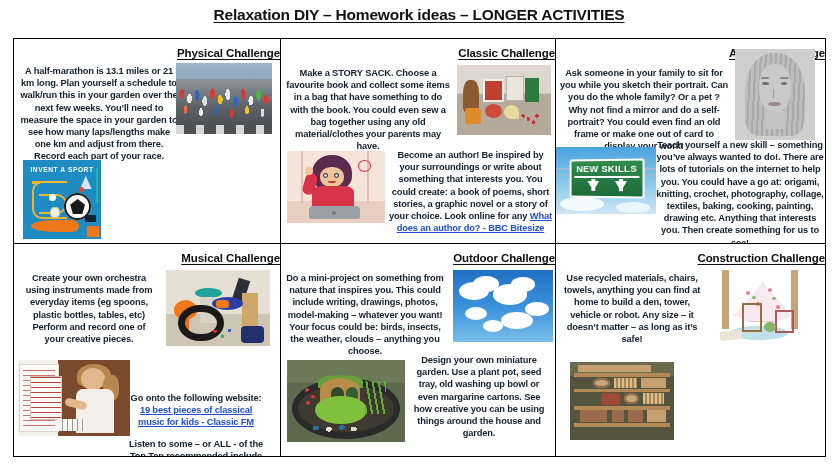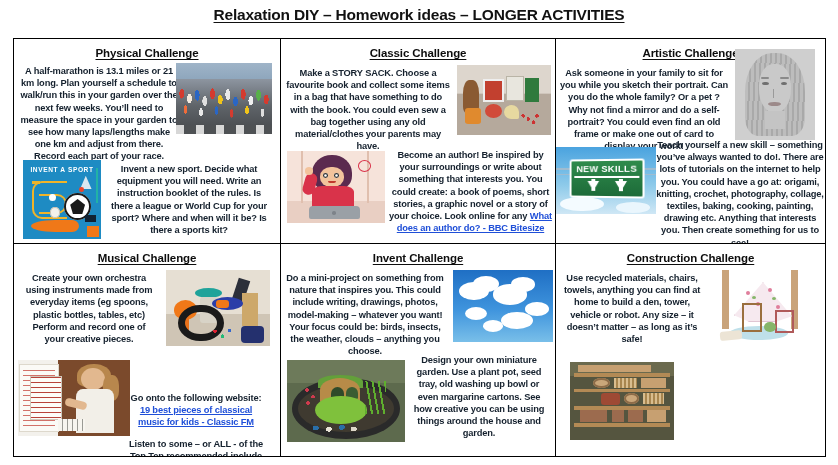--- a/index.html
+++ b/index.html
@@ -49,21 +49,21 @@
     box-sizing: border-box;
     border-right: 1.3px solid #000;
     border-bottom: 1.3px solid #000;
     overflow: hidden;
     padding: 0;
   }
   .cell.c3 { border-right: none; }
   .cell.r2 { border-bottom: none; }
 
   .cell-title {
-    text-align: center;
+    text-align: right;
     font-size: 11.5px;
     font-weight: bold;
     text-decoration: underline;
     text-underline-offset: 2px;
     color: #0d0d0d;
     margin-top: 8px;
     letter-spacing: -0.1px;
   }
   .body-txt {
     font-size: 9.3px;
@@ -401,23 +401,20 @@
           <div class="dot"></div>
             <div class="ball"></div>
             <div class="bball"></div>
           <div class="bat"></div>
             <div class="bar"></div>
             <div class="blk2"></div>
           <div class="orangebox"></div>
         </div>
       </div>
 
-      <div class="blk" style="left:92px; top:124px; width:166px;">
-        <div class="body-txt">Invent a new sport. Decide what equipment you will need.  Write an instruction booklet of the rules. Is there a league or World Cup for your sport? Where and when will it be?  Is there a sports kit?</div>
-      </div>
     </div>
 
     <div class="cell c2 r1">
       <div class="cell-title">Classic Challenge</div>
 
       <div class="blk" style="left:4px; top:28px; width:166px;">
         <div class="body-txt">Make a STORY SACK. Choose a favourite book and collect some items in a bag that have something to do with the book.  You could even sew a bag together using any old material/clothes your parents may have.</div>
       </div>
 
       <div class="pic p-sack" style="left:176px; top:26px; width:94px; height:70px;">
@@ -538,21 +535,21 @@
       <div class="blk" style="left:112px; top:104px; width:140px;margin-top:44px;">
         <div class="body-txt">Go onto the following website:</div>
         <div class="body-txt">
           <a class="lnk" href="#">19 best pieces of classical music for kids - Classic FM</a>
         </div>
         <div class="body-txt" style="margin-top:9px;">Listen to some – or ALL - of the Top Ten recommended include for children.  Be a music critic and write your own review.</div>
       </div>
     </div>
 
     <div class="cell c2 r2">
-      <div class="cell-title">Invent Challenge</div>
+      <div class="cell-title">Outdoor Challenge</div>
 
       <div class="blk" style="left:2px; top:28px; width:164px;">
         <div class="body-txt">Do a mini-project on something from nature that inspires you.  This could include writing, drawings, photos, model-making – whatever you want! Your focus could be: birds, insects, the weather, clouds – anything you choose.</div>
       </div>
 
       <div class="pic p-clouds" style="left:172px; top:26px; width:100px; height:72px;">
         <div class="inner">
           <div class="c" style="left:6%;  top:16%; width:30%; height:26%;"></div>
           <div class="c" style="left:20%; top:8%;  width:26%; height:22%;"></div>
           <div class="c" style="left:40%; top:20%; width:34%; height:28%;"></div>

